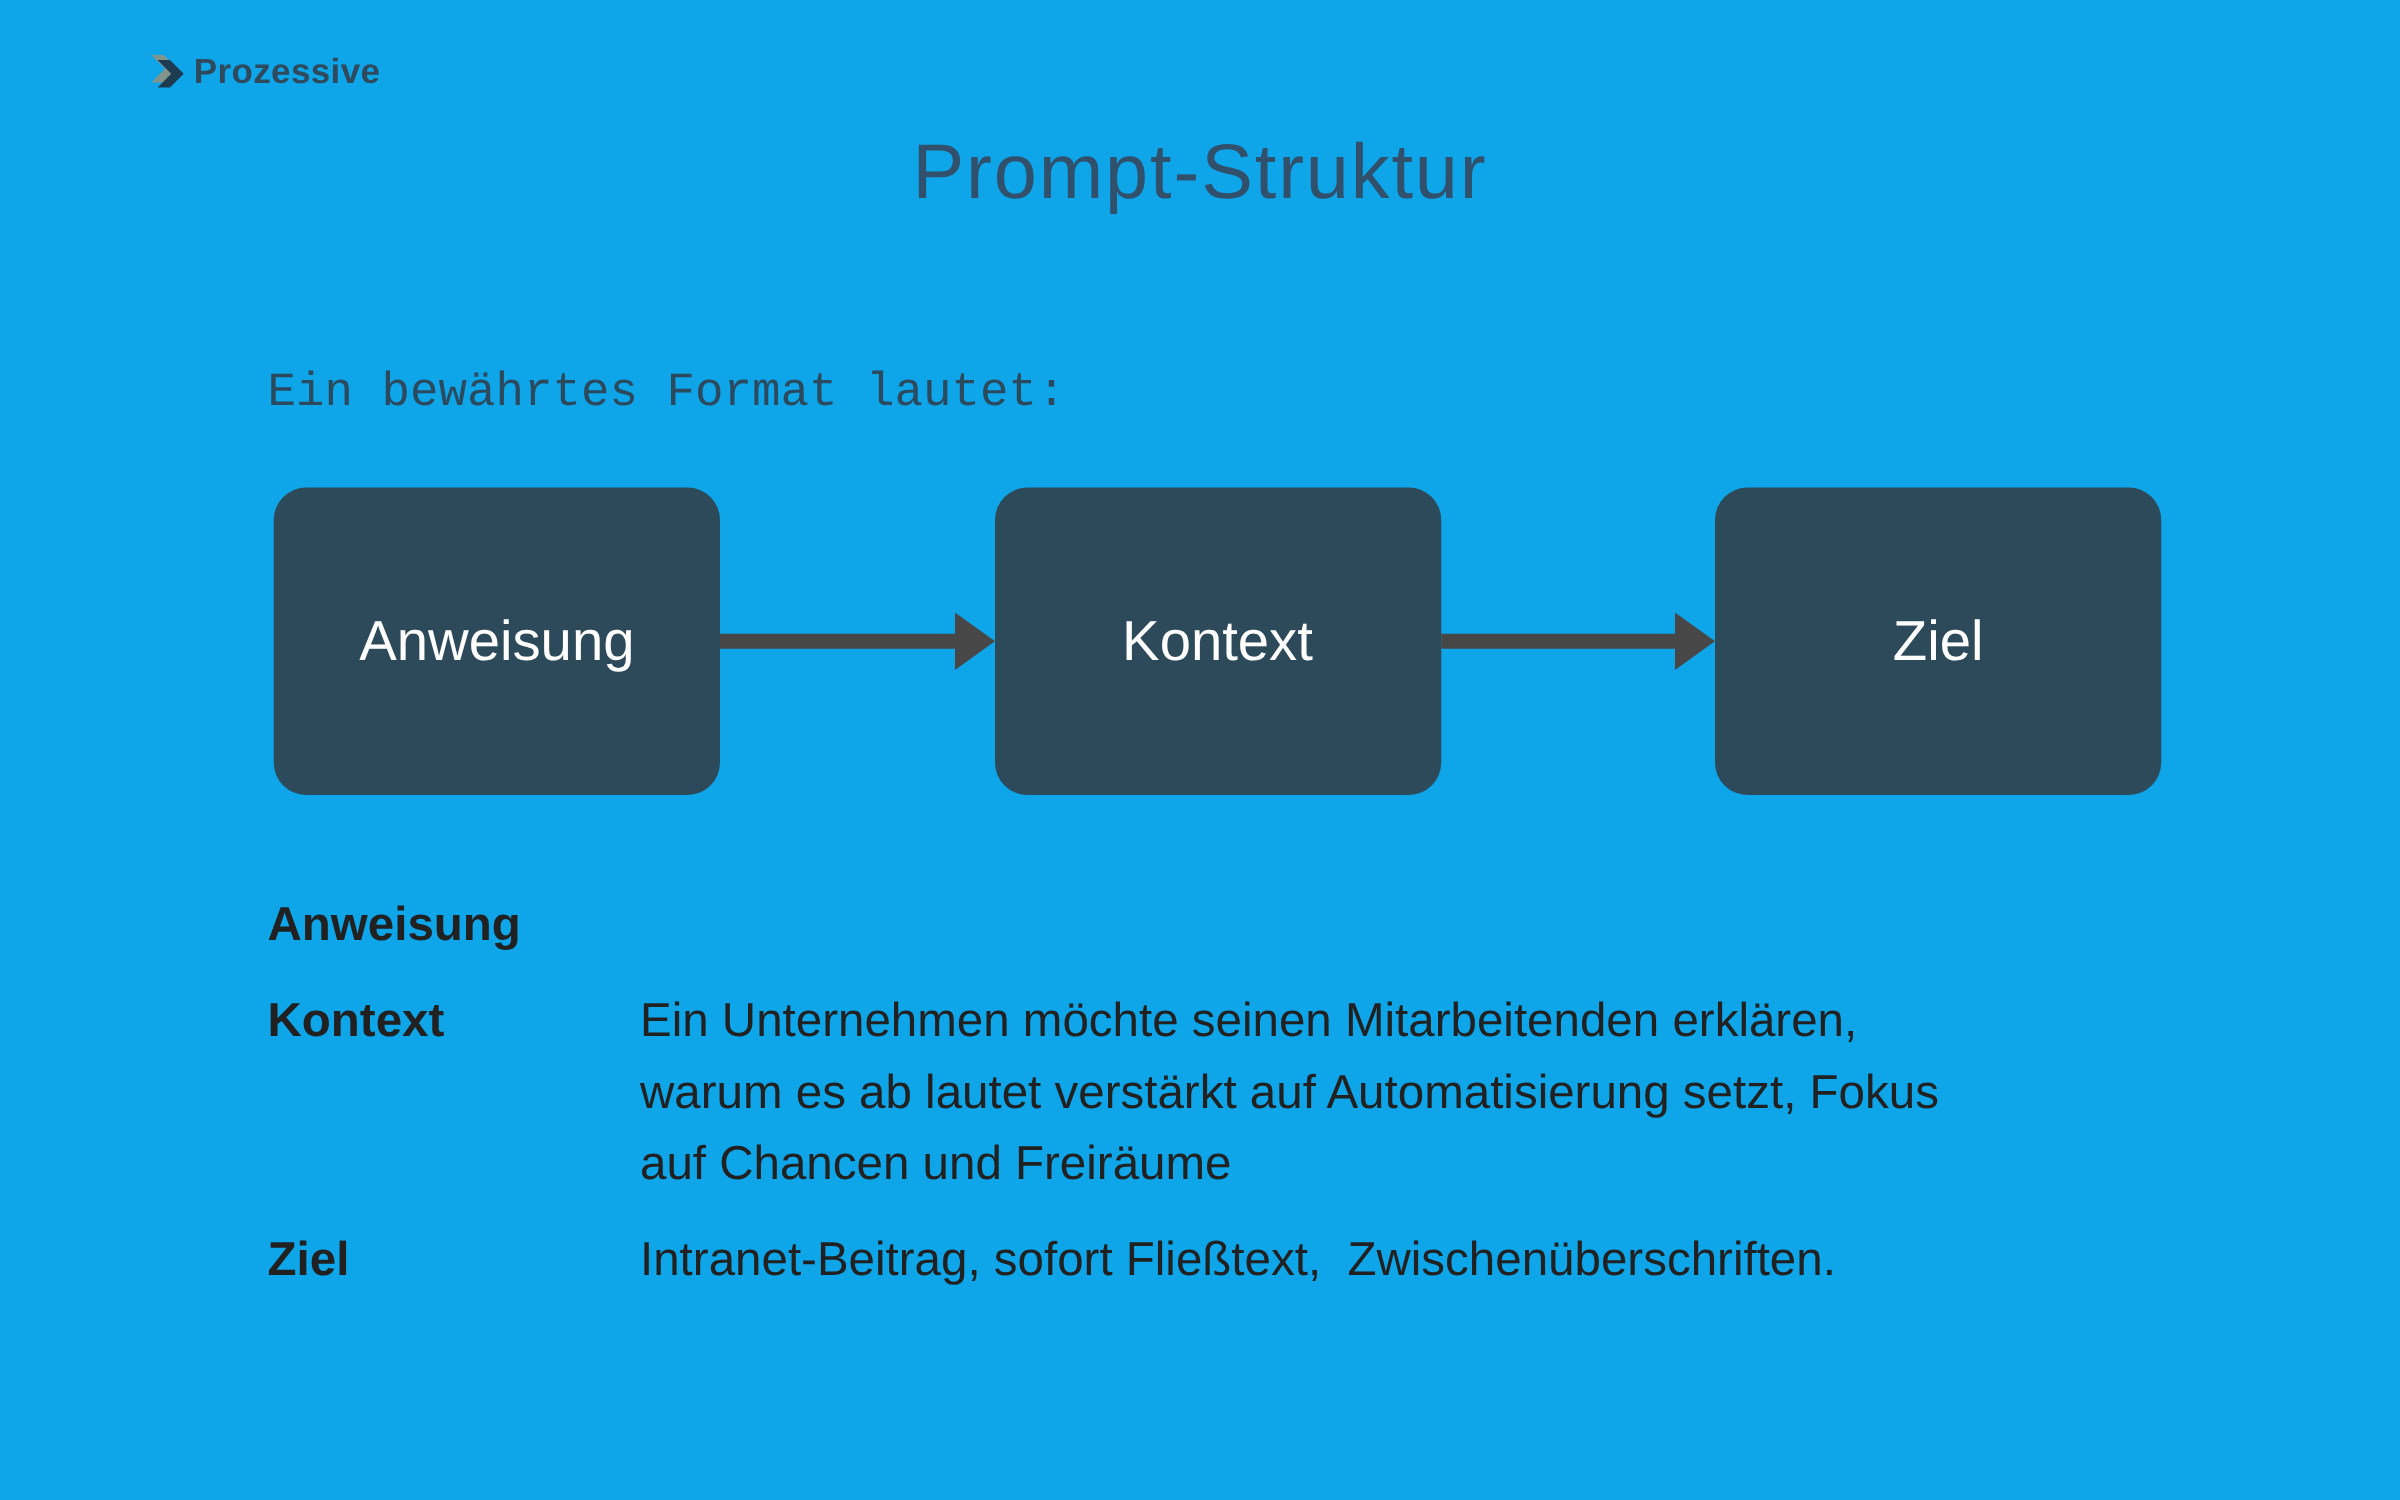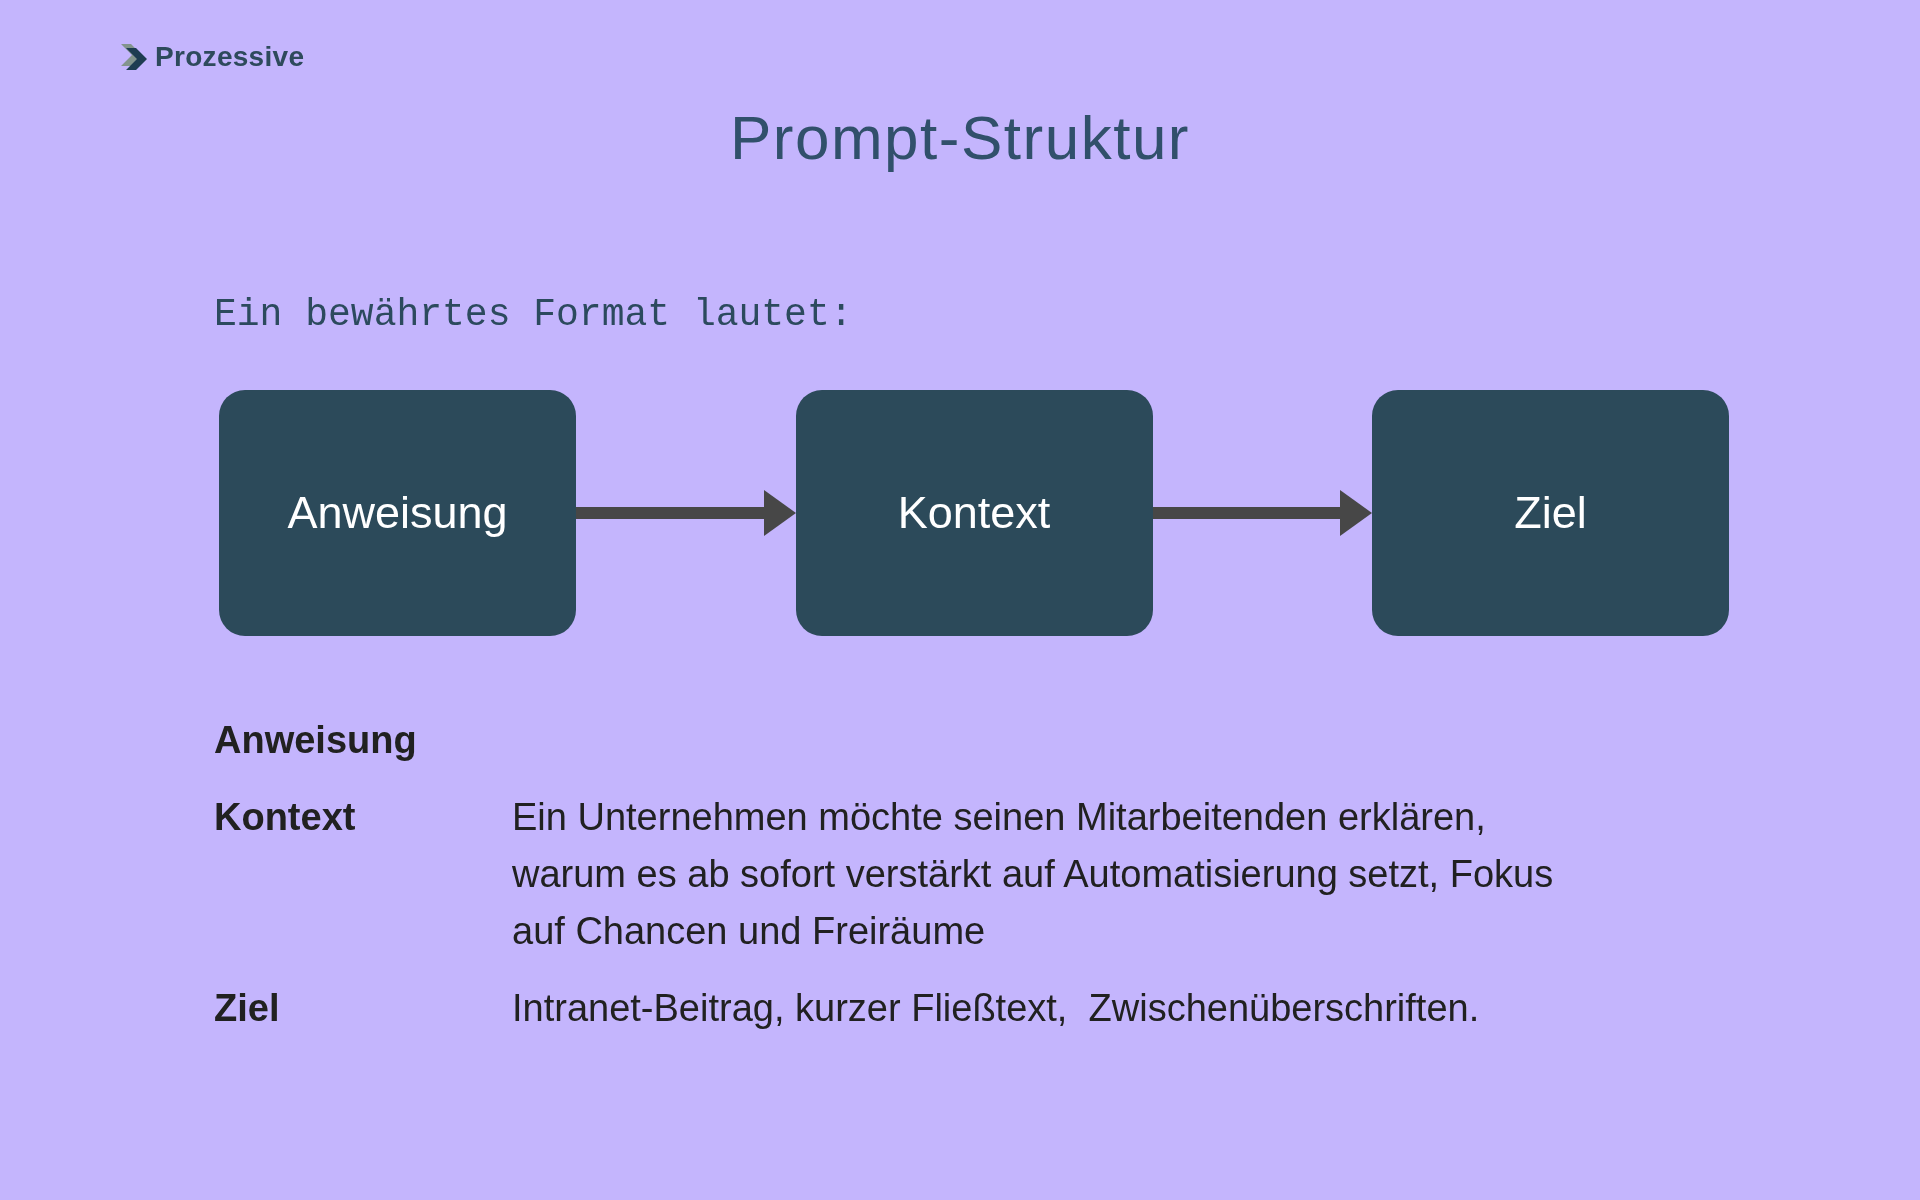--- a/index.html
+++ b/index.html
@@ -5,21 +5,21 @@
 <style>
   html, body {
     margin: 0;
     padding: 0;
     background: #ffffff;
   }
   .slide {
     position: relative;
     width: 1920px;
     height: 1200px;
-    background: #c4b5fd;
+    background: #0ea5e9;
     overflow: hidden;
     font-family: "Liberation Sans", sans-serif;
   }
 
   
   .logo {
     position: absolute;
     left: 118px;
     top: 40px;
     display: flex;
@@ -160,22 +160,22 @@
     <div class="flow-box">Ziel</div>
   </div>
 
   <div class="defs">
     <div class="def-row">
       <div class="def-term">Anweisung</div>
     </div>
     <div class="def-row">
       <div class="def-term">Kontext</div>
       <div class="def-desc">Ein Unternehmen möchte seinen Mitarbeitenden erklären,
-warum es ab sofort verstärkt auf Automatisierung setzt, Fokus
+warum es ab lautet verstärkt auf Automatisierung setzt, Fokus
 auf Chancen und Freiräume</div>
     </div>
     <div class="def-row">
       <div class="def-term">Ziel</div>
-      <div class="def-desc">Intranet-Beitrag, kurzer Fließtext,  Zwischenüberschriften.</div>
+      <div class="def-desc">Intranet-Beitrag, sofort Fließtext,  Zwischenüberschriften.</div>
     </div>
   </div>
 
 </div>
 
 </body></html>

